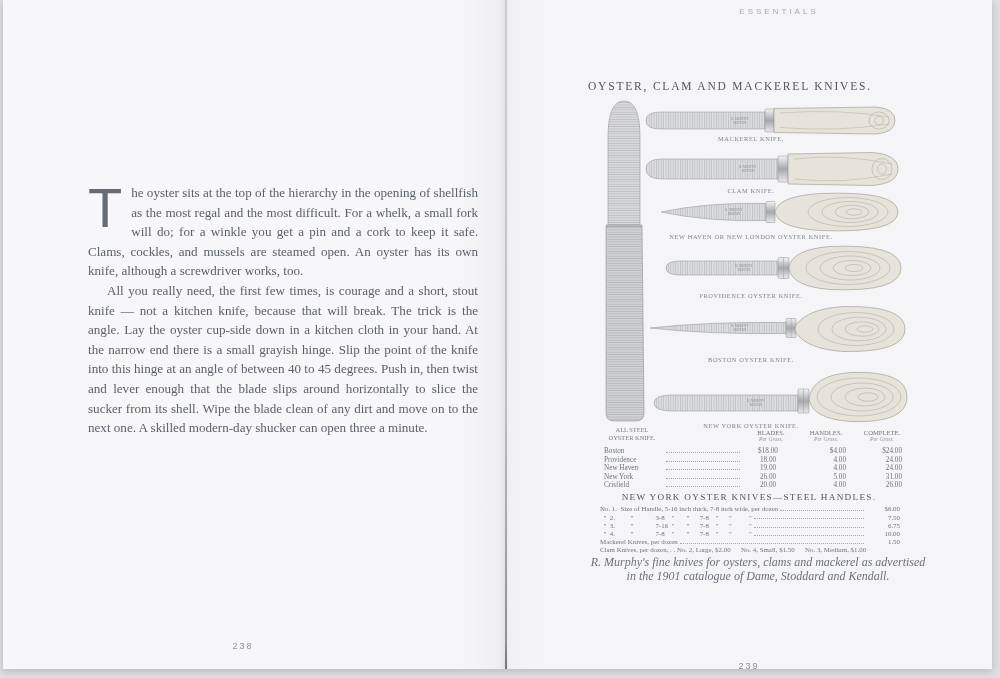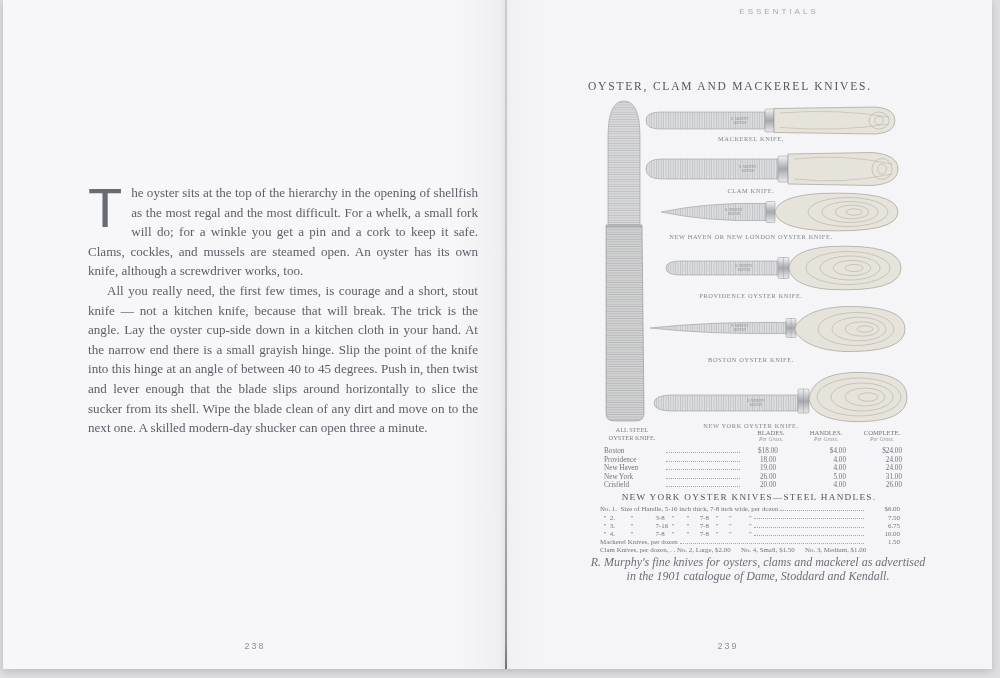--- a/index.html
+++ b/index.html
@@ -19,21 +19,21 @@
         font-family:"Liberation Sans",sans-serif;font-weight:400;color:#43474c;
         font-size:27px;line-height:37px;letter-spacing:7px;}
   .bodycopy{position:absolute;left:85px;top:183px;width:390px;color:#5b6169;
         font-size:13.1px;line-height:19.6px;text-align:justify;}
   .bodycopy p{margin:0;}
   .bodycopy p.indent{text-indent:19px;}
   .dropcap{float:left;font-family:"Liberation Sans",sans-serif;font-weight:400;
         font-size:56px;line-height:44px;padding:3px 9px 0 0;color:#676c74;}
   .folio{position:absolute;top:641px;width:100px;text-align:center;
         font-family:"Liberation Sans",sans-serif;font-size:9px;letter-spacing:2px;color:#8d9095;}
-  .folio-left{left:202px;} .folio-right{left:675px;}
+  .folio-left{left:190px;} .folio-right{left:696px;margin-top:20px;}
   .running-header{position:absolute;left:676px;top:7px;width:200px;text-align:center;
         font-family:"Liberation Sans",sans-serif;font-size:8px;letter-spacing:3px;color:#a6a9af;}
 
   
   .catalog{position:absolute;left:585px;top:75px;width:322px;height:482px;color:#6b7076;}
   .cat-title{position:absolute;left:0;top:5px;width:100%;text-align:left;
         font-size:11.5px;letter-spacing:1.8px;color:#51565e;}
   .cat-svg{position:absolute;left:0;top:0;width:322px;height:482px;}
   .klabel{position:absolute;left:18px;width:290px;text-align:center;
         font-size:6.4px;letter-spacing:.6px;color:#81868d;}

